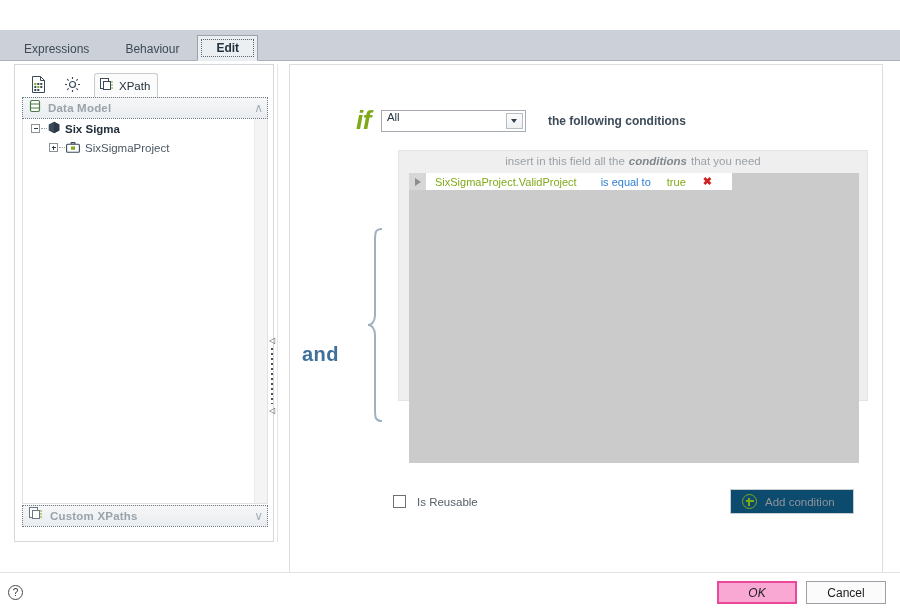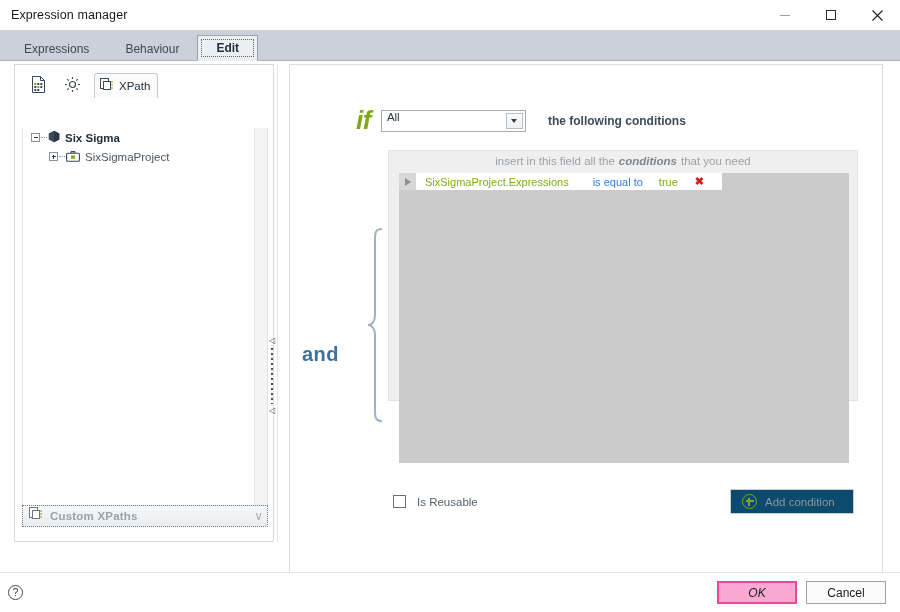--- a/index.html
+++ b/index.html
@@ -129,21 +129,21 @@
     letter-spacing: .2px;
   }
   .lp-chev {
     margin-left: auto;
     color: #a8b0b7;
     font-size: 12px;
     line-height: 1;
   }
 
   .lp-tree {
-    position: absolute; left: 7px; top: 63px;
+    position: absolute; left: 7px; top: 54px;
     width: 246px; height: 385px;
     background: #ffffff;
     border: 1px solid #dfe3e6;
     border-top: none;
     overflow: hidden;
   }
   .lp-tree-scroll {
     position: absolute; right: 0; top: 0;
     width: 13px; height: 100%;
     background: #f4f4f4;
@@ -242,21 +242,21 @@
     display: block;
   }
   .if-suffix {
     font-size: 12px; font-weight: bold;
     color: #3e4c59;
     margin-left: 22px;
   }
 
   
   .cond-box {
-    position: absolute; left: 98px; top: 85px;
+    position: absolute; left: 108px; top: 85px;
     width: 470px; height: 251px;
     background: #efefef;
     border: 1px solid #e4e4e4;
   }
   .cond-hint {
     position: absolute; left: 0; top: 4px;
     width: 100%;
     text-align: center;
     font-size: 11.5px;
     color: #9ba1a7;
@@ -378,41 +378,20 @@
     display: flex; align-items: center; justify-content: center;
     font-size: 12px; color: #1c1c1c;
   }
   .fbtn.primary { border: 2px solid #ec4899; background: #f9a8d4; font-style: italic; }
 </style>
 </head>
 <body>
 
 <div id="app">
 
-  <div class="titlebar">
-    <div class="titlebar-text">Expression manager</div>
-    <div class="win-controls">
-      <div class="win-btn">
-        <svg width="12" height="12" viewBox="0 0 12 12">
-            <line x1="1" y1="6.5" x2="11" y2="6.5" stroke="#9aa0a6" stroke-width="1"></line>
-          </svg>
-      </div>
-      <div class="win-btn">
-        <svg width="12" height="12" viewBox="0 0 12 12">
-            <rect x="1.5" y="1.5" width="9" height="9" fill="none" stroke="#2b2b2b" stroke-width="1"></rect>
-          </svg>
-      </div>
-      <div class="win-btn">
-        <svg width="13" height="13" viewBox="0 0 13 13">
-            <line x1="1.5" y1="1.5" x2="11.5" y2="11.5" stroke="#1a1a1a" stroke-width="1.1"></line>
-            <line x1="11.5" y1="1.5" x2="1.5" y2="11.5" stroke="#1a1a1a" stroke-width="1.1"></line>
-          </svg>
-      </div>
-    </div>
-  </div>
 
   <div class="tabstrip">
     <div class="tab">
       <span>Expressions</span>
     </div>
     <div class="tab">
       <span>Behaviour</span>
     </div>
     <div class="tab selected">
       <span>Edit</span>
@@ -451,20 +430,30 @@
             <svg width="14" height="14" viewBox="0 0 14 14">
               <rect x="0.5" y="0.5" width="8" height="10" fill="#fff" stroke="#3c4a57" stroke-width="1"></rect>
               <rect x="3.5" y="3.5" width="7" height="8" fill="#fff" stroke="#3c4a57" stroke-width="1"></rect>
               <path d="M11 4 h2 M11 7 h2 M11 10 h2" stroke="#7faa17" stroke-width="1"></path>
             </svg>
           </span>
           <span>XPath</span>
         </div>
       </div>
 
+      <div class="lp-section-head top">
+        <span>
+          <svg width="12" height="14" viewBox="0 0 12 14">
+            <rect x="1.5" y="1.5" width="9" height="11" rx="1.5" fill="#fff" stroke="#4a7a4a" stroke-width="1.2"></rect>
+            <path d="M1.5 5 h9 M1.5 9 h9" stroke="#4a7a4a" stroke-width="1.2"></path>
+          </svg>
+        </span>
+        <span class="lp-section-title">Data Model</span>
+        <span class="lp-chev">∧</span>
+      </div>
 
       <div class="lp-tree">
         <div class="tree-row">
           <span class="expander"></span>
           <span class="dotline"></span>
           <span>
             <svg width="12" height="13" viewBox="0 0 12 13">
               <path d="M6 0.7 L11.3 3.6 V9.4 L6 12.3 L0.7 9.4 V3.6 Z" fill="#3b4a58"></path>
               <path d="M6 0.7 L11.3 3.6 V9.4 L6 12.3 Z" fill="#2c3a47"></path>
             </svg>
@@ -528,21 +517,21 @@
 
       <div class="cond-box">
         <div class="cond-hint">
           <span>insert in this field all the</span><span class="emph">conditions</span><span>that you need</span>
         </div>
         <div class="cond-inner">
           <div class="cond-row">
             <span class="drag">
                 <i></i>
               </span>
-            <span class="cond-field">SixSigmaProject.Expressions</span>
+            <span class="cond-field">SixSigmaProject.ValidProject</span>
             <span class="cond-op">is equal to</span>
             <span class="cond-val">true</span>
             <span class="cond-del">✖</span>
           </div>
         </div>
       </div>
 
       <div class="reusable">
         <span class="checkbox"></span>
         <span class="reusable-label">Is Reusable</span>

